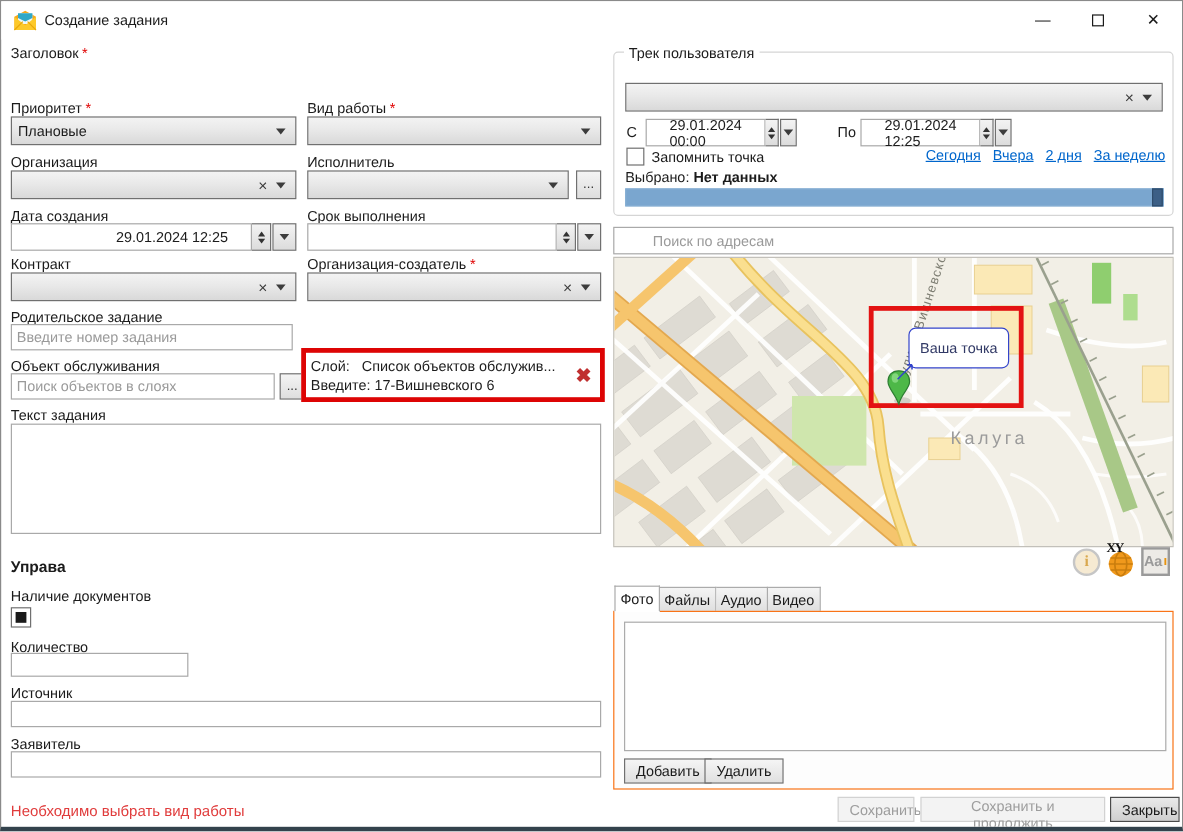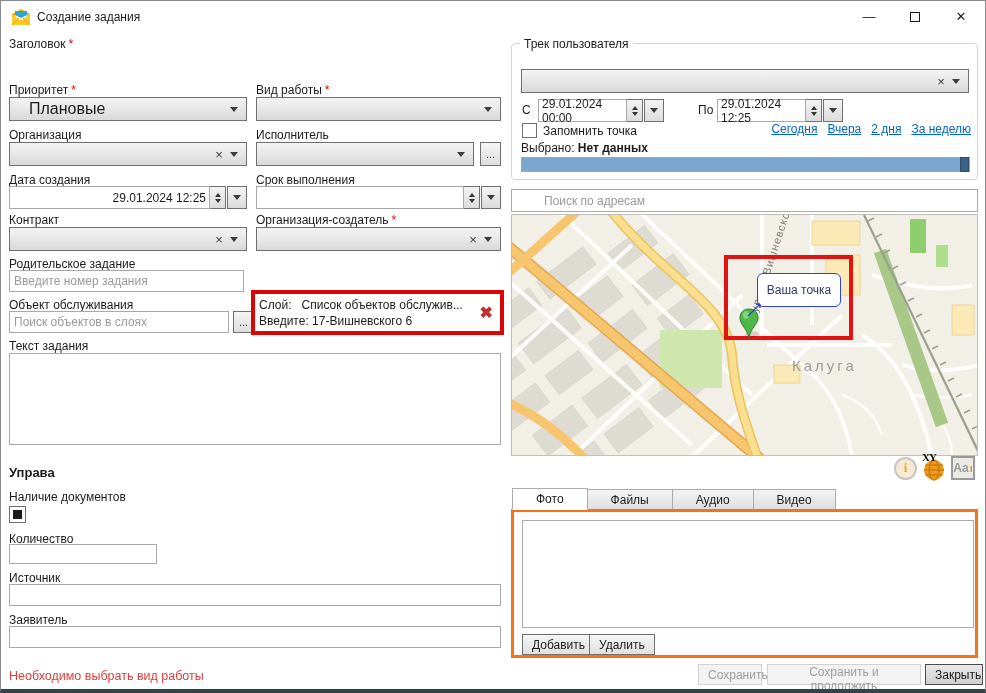--- a/index.html
+++ b/index.html
@@ -17,25 +17,25 @@
 
   
   .lbl { position:absolute; white-space:nowrap; font-size:12px; color:#1b1b1b; }
   .req { color:#e00000; margin-left:3px; }
   .bold { font-weight:bold; }
   .inp { position:absolute; height:22px; border:1px solid #a9a9a9; background:#fff; font-family:"Liberation Sans",sans-serif;
          font-size:12px; padding:0 4px; color:#1b1b1b; outline:none; }
   .inp::placeholder { color:#9a9a9a; }
   .combo { position:absolute; height:24px; border:1px solid #707070; display:flex; align-items:center;
            background:linear-gradient(#f3f3f3, #e9e9e9 45%, #d9d9d9); }
-  .combo .fill { flex:1; padding-left:19px; font-size:16px; }
+  .combo .fill { flex:1; padding-left:5px; font-size:12px; }
   .cx { width:18px; text-align:center; color:#3c3c3c; font-size:13px; cursor:default; }
   .tri { width:0; height:0; border-left:4px solid transparent; border-right:4px solid transparent; border-top:5px solid #3c3c3c; margin:0 8px 0 2px; }
   .datefield { position:absolute; height:23px; display:flex; }
-  .datefield .dinp { flex:1; border:1px solid #a9a9a9; background:#fff; font-size:12px; padding:0 3px; display:flex; align-items:center; }
+  .datefield .dinp { flex:1; border:1px solid #a9a9a9; background:#fff; font-size:12px; padding:0 19px; display:flex; align-items:center; }
   .datefield .dinp.right { justify-content:flex-end; }
   .spin { width:16px; border:1px solid #707070; border-left:none; background:linear-gradient(#f3f3f3,#dcdcdc);
           display:flex; flex-direction:column; align-items:center; justify-content:center; gap:2px; }
   .spin .up { width:0;height:0;border-left:3px solid transparent;border-right:3px solid transparent;border-bottom:4px solid #333; }
   .spin .dn { width:0;height:0;border-left:3px solid transparent;border-right:3px solid transparent;border-top:4px solid #333; }
   .drop { width:20px; border:1px solid #707070; border-left:1px solid #707070; margin-left:1px; background:linear-gradient(#f3f3f3,#dcdcdc);
           display:flex; align-items:center; justify-content:center; }
   .drop .tri { margin:0; }
   .morebtn { position:absolute; width:21px; border:1px solid #707070; background:linear-gradient(#f4f4f4,#dedede);
              font-size:11px; text-align:center; color:#333; line-height:18px; cursor:default; }
@@ -79,25 +79,25 @@
                  color:#d9a84e; font-weight:bold; font-size:13px; font-family:"Liberation Serif",serif;
                  display:flex; align-items:center; justify-content:center; }
   .globe-wrap { position:relative; width:26px; height:26px; }
   .globe-wrap .xy { position:absolute; left:1px; top:-4px; font-weight:bold; font-size:11px; color:#111; letter-spacing:-1px;font-family:Liberation Serif, serif; }
   .aa-btn { width:24px; height:24px; border:2px solid #9a9a9a; background:#eceae6; color:#9a9a9a; font-weight:bold;
             font-size:12px; display:flex; align-items:center; justify-content:center; }
   .aa-btn .pinlet { color:#e8930c; font-size:11px; margin-left:1px; }
 
   
   .tabs { position:absolute; left:511px; top:487px; display:flex; align-items:flex-end; height:22px; }
-  .tab { height:21px; padding:0 23px; border:1px solid #ababab; border-left:none; background:linear-gradient(#f4f4f4,#dfdfdf);
+  .tab { height:21px; padding:0 4px; border:1px solid #ababab; border-left:none; background:linear-gradient(#f4f4f4,#dfdfdf);
          font-size:12px; line-height:20px; cursor:default; }
   .tab:first-child { border-left:1px solid #ababab; }
   .tab.active { background:#fff; height:22px; border-bottom:1px solid #fff; position:relative; z-index:2; }
-  .tabpanel { position:absolute; left:510px; top:508px; width:467px; height:149px; border:3px solid #f97316; background:#fdfdfd; }
+  .tabpanel { position:absolute; left:510px; top:508px; width:467px; height:149px; border:1px solid #f97316; background:#fdfdfd; }
   .filelist { position:absolute; left:8px; top:8px; width:452px; height:108px; border:1px solid #ababab; background:#fff; }
 
   footer { position:absolute; left:0; top:658px; width:986px; height:32px; }
 </style>
 </head>
 <body>
 
 <div class="window">
 
   <div class="titlebar">

